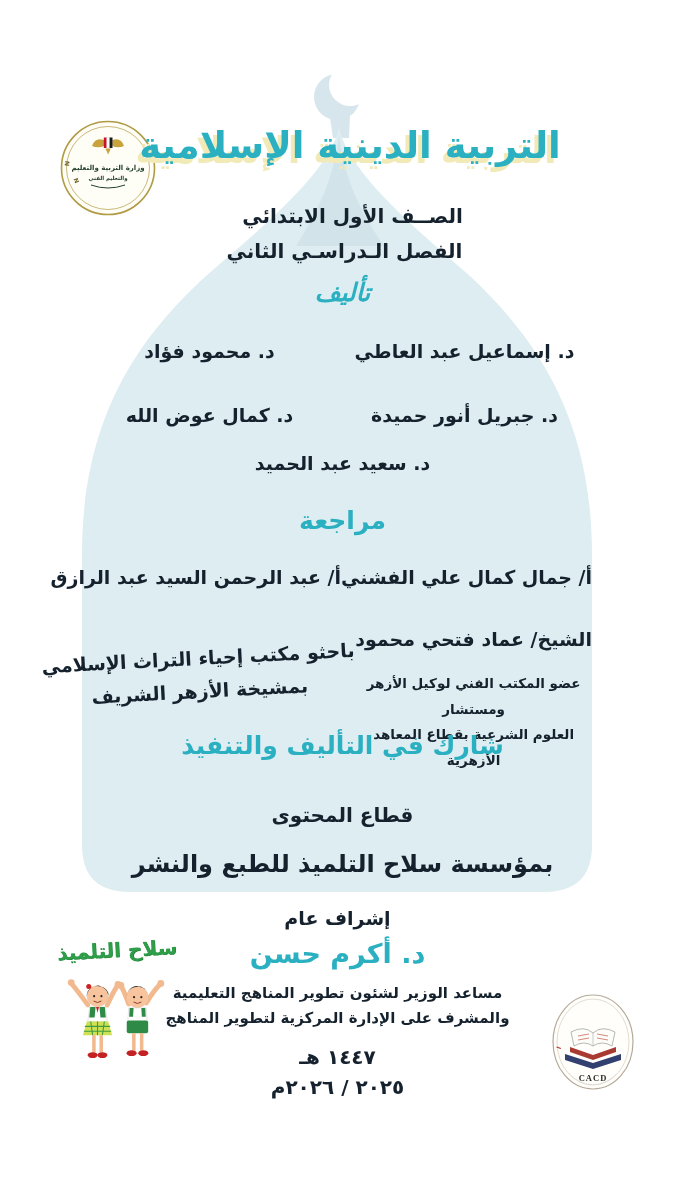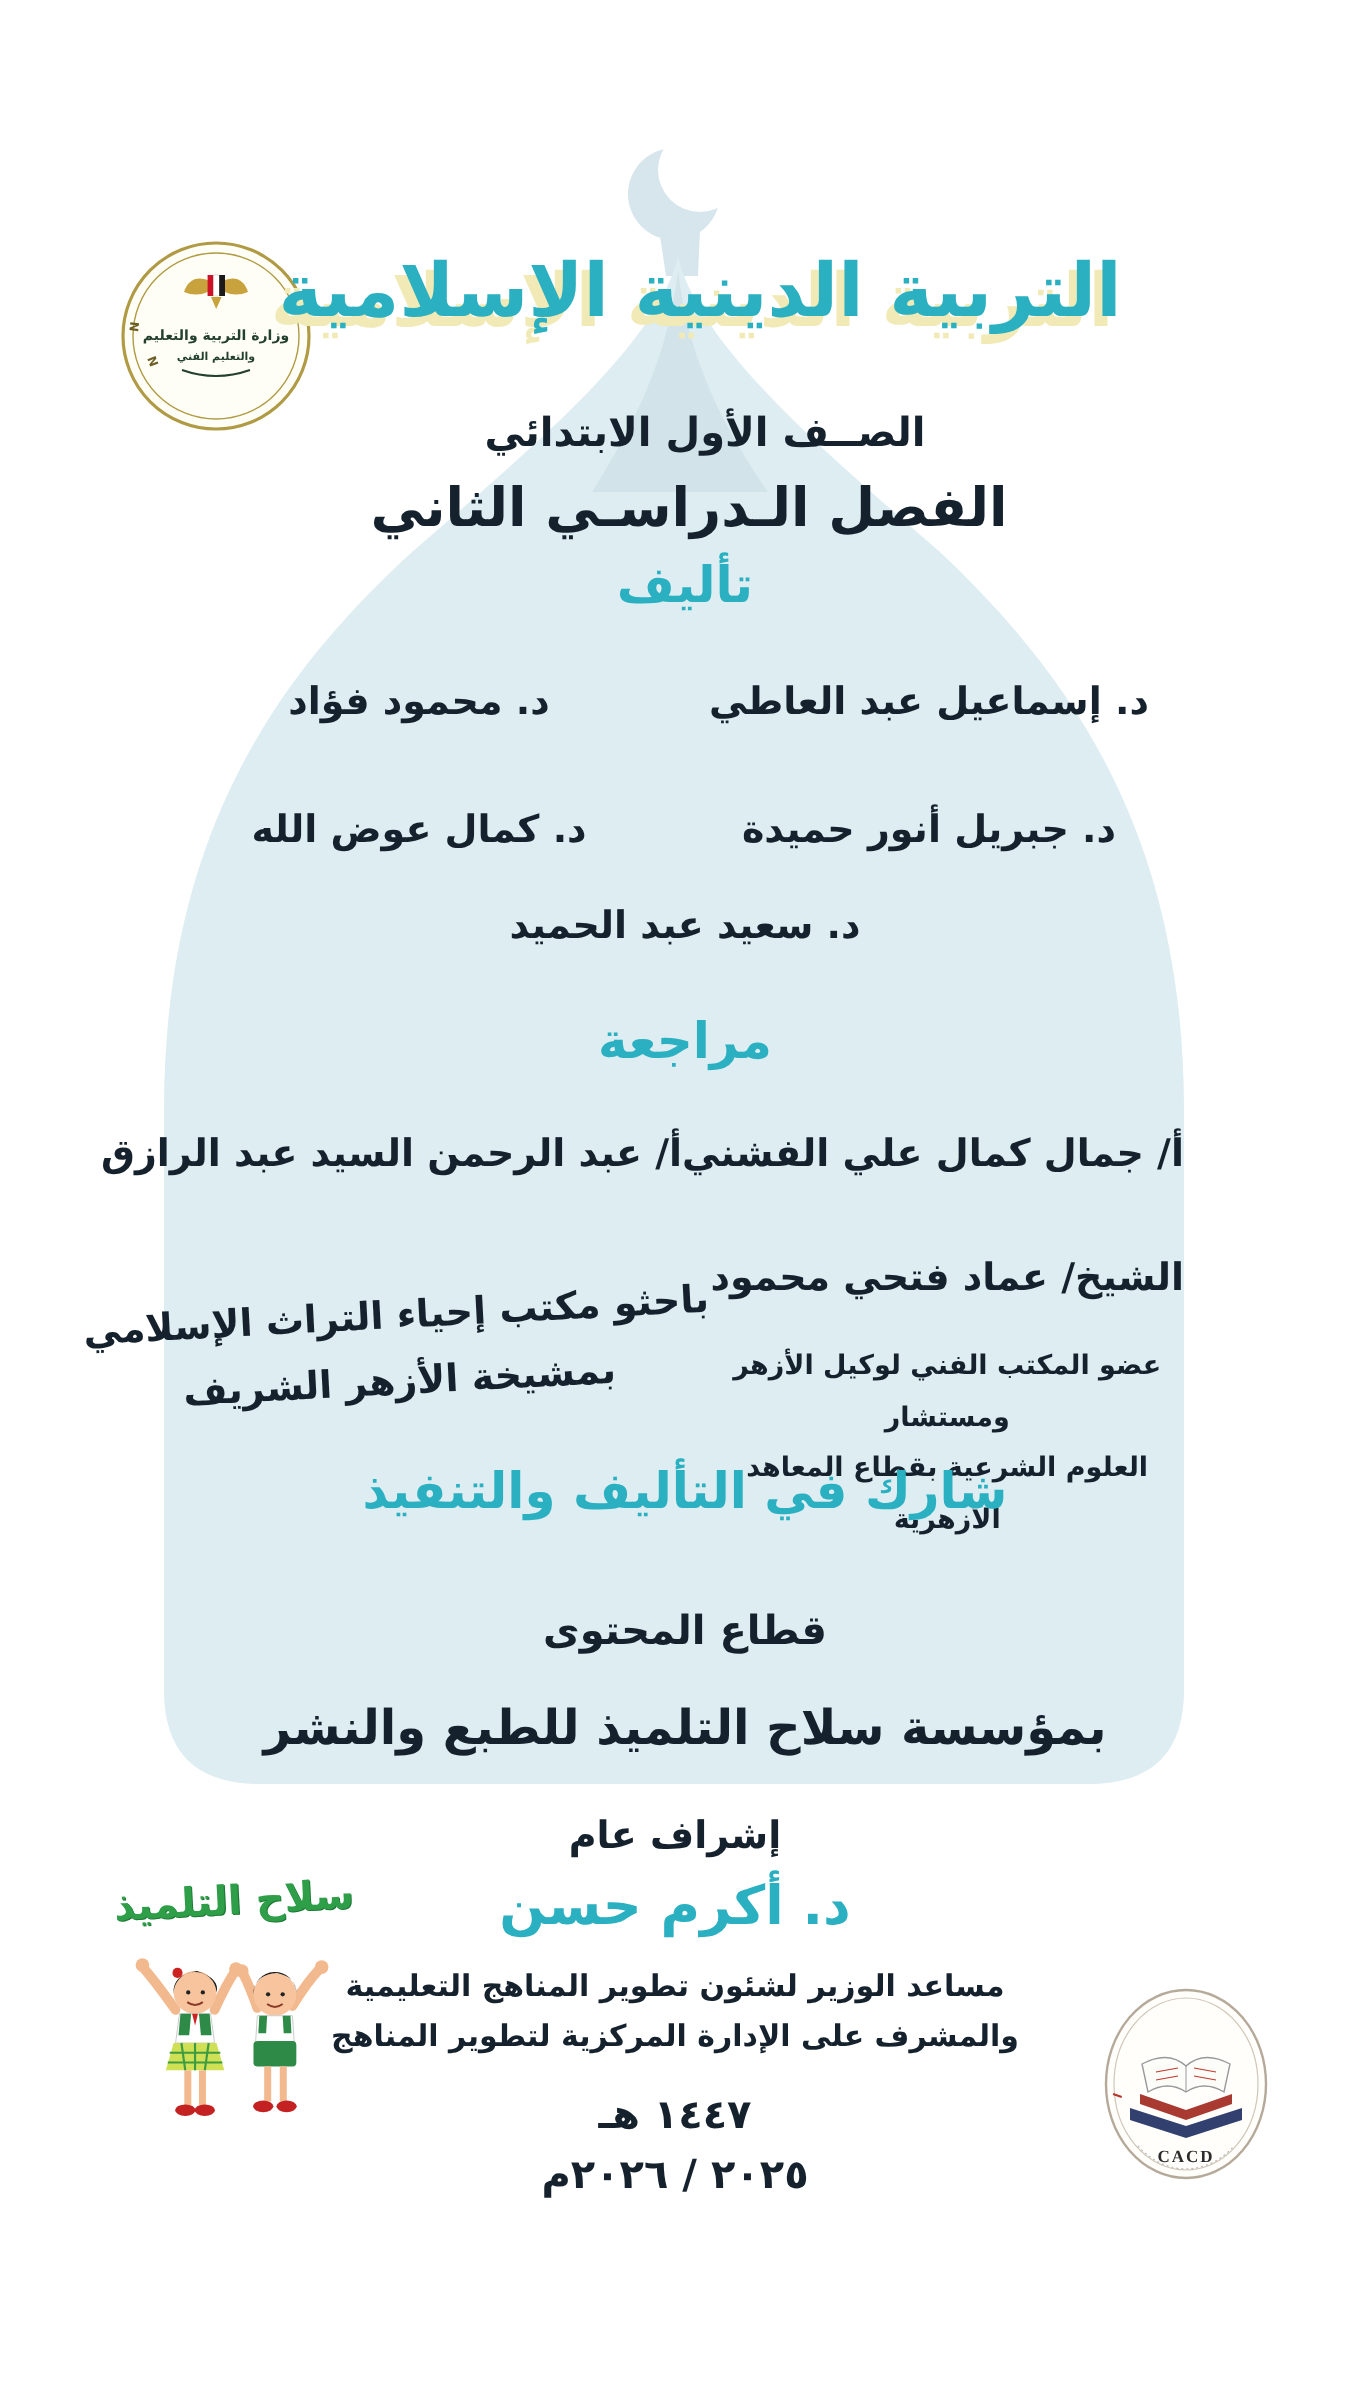--- a/index.html
+++ b/index.html
@@ -10,23 +10,23 @@
     --publisher-green:#2f9e49;
   }
   *{margin:0;padding:0;box-sizing:border-box;}
   body{background:#ffffff;font-family:"DejaVu Sans",sans-serif;}
   .page{position:relative;width:675px;height:1159px;background:#ffffff;overflow:hidden;}
   .abs{position:absolute;}
   .cx{position:absolute;left:0;right:0;text-align:center;white-space:nowrap;}
   .book-title{top:124px;left:25px;right:0;font-size:37px;font-weight:bold;color:var(--teal,#2bb0c1);
     text-shadow:-4px 5px 0 var(--title-shadow,#f1eab6);letter-spacing:0;}
   .grade{top:204px;left:30px;font-size:20px;font-weight:bold;color:var(--ink,#15222e);}
-  .semester{top:239px;left:14px;font-size:27px;font-weight:bold;color:var(--ink,#15222e);}
+  .semester{top:239px;left:14px;font-size:20px;font-weight:bold;color:var(--ink,#15222e);}
   .sec-heading{font-size:25px;font-weight:bold;color:var(--teal,#2bb0c1);left:10px;}
-  .h-authoring{top:278px;}
+  .h-authoring{top:278px;font-style:italic;}
   .h-review{top:506px;}
   .h-participation{top:731px;}
   .names-row{position:absolute;left:82px;width:510px;display:flex;}
   .names-row .col{flex:1;text-align:center;}
   .name{font-size:19px;font-weight:bold;color:var(--ink,#15222e);white-space:nowrap;}
   .row1{top:340px;}
   .row2{top:404px;}
   .single-name{top:452px;left:10px;font-size:19px;font-weight:bold;color:var(--ink,#15222e);}
   .rrow1{top:566px;}
   .rrow2{top:628px;align-items:flex-start;}

